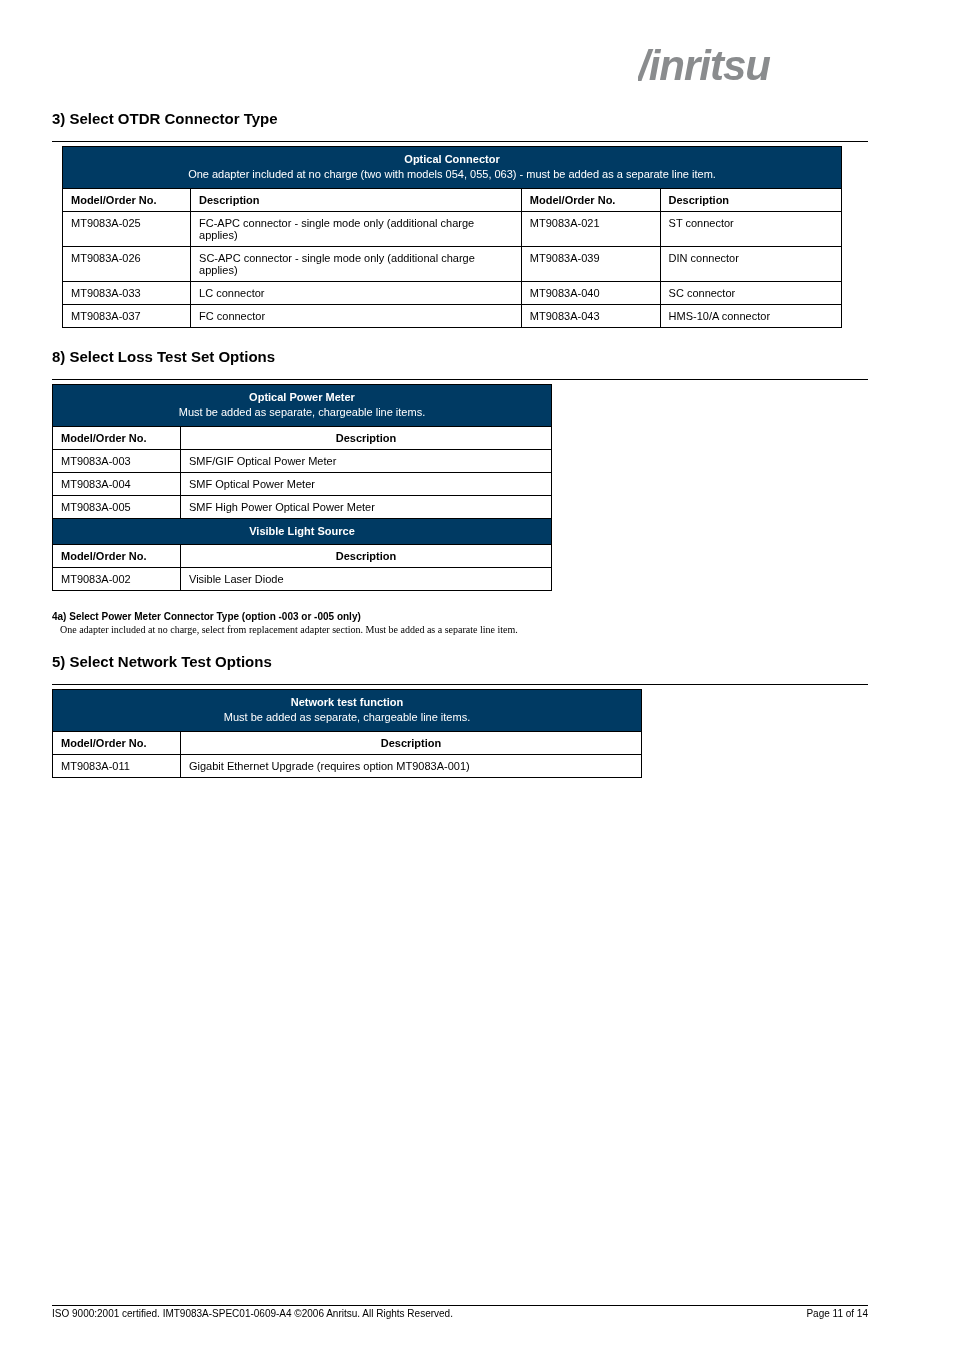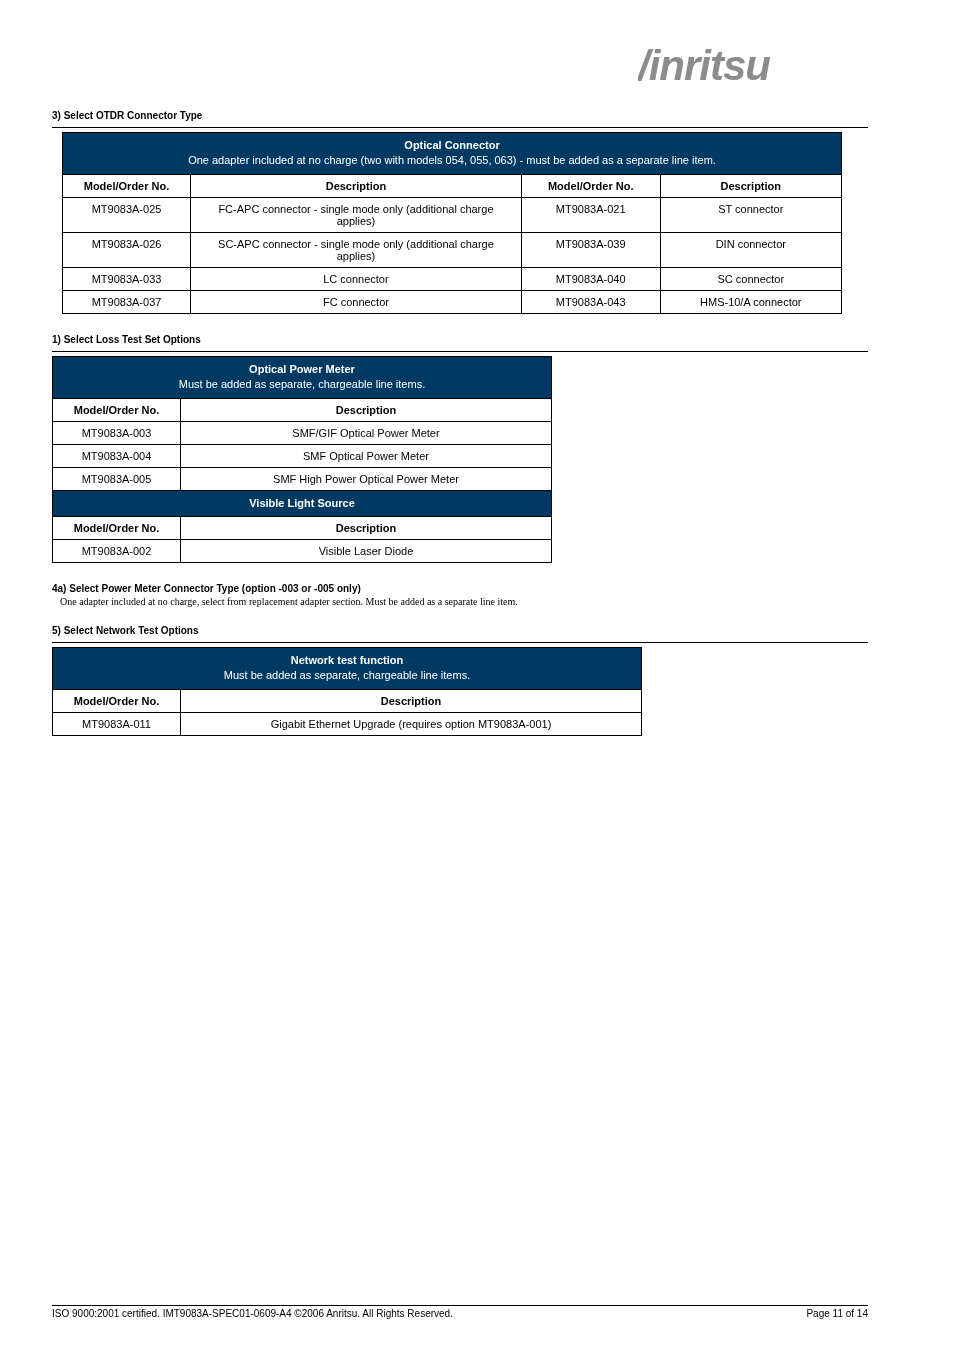--- a/index.html
+++ b/index.html
@@ -16,35 +16,35 @@
     width: 920px;
     min-height: 1351px;
     position: relative;
   }
   .logo {
     text-align: right;
     margin-bottom: 18px;
   }
   .logo svg { display:inline-block; }
   h3 {
-    font-size: 10px;
+    font-size: 15px;
     font-weight: bold;
     margin: 0 0 4px 0;
     border-bottom: 1px solid #000;
-    padding-bottom: 6px;
+    padding-bottom: 14px;
   }
   table {
     border-collapse: collapse;
     font-size: 11px;
     margin-bottom: 20px;
   }
   th, td {
     border: 1px solid #000;
     padding: 5px 8px;
-    text-align: center;
+    text-align: left;
     vertical-align: top;
   }
   .banner {
     background: #003a63;
     color: #fff;
     text-align: center;
     font-size: 11px;
     line-height: 1.4;
   }
   .banner b { font-weight: bold; }
@@ -126,21 +126,21 @@
     </tr>
     <tr>
       <td>MT9083A-037</td>
       <td>FC connector</td>
       <td>MT9083A-043</td>
       <td>HMS-10/A connector</td>
     </tr>
   </tbody>
     </table>
 
-  <h3>1) Select Loss Test Set Options</h3>
+  <h3>8) Select Loss Test Set Options</h3>
   <table class="t2">
     <colgroup>
         <col class="c1">
         <col class="c2">
       </colgroup>
     <tbody>
         <tr>
           <td colspan="2" class="banner">
       <b>Optical Power Meter</b><br>
       <span>Must be added as separate, chargeable line items.</span>

